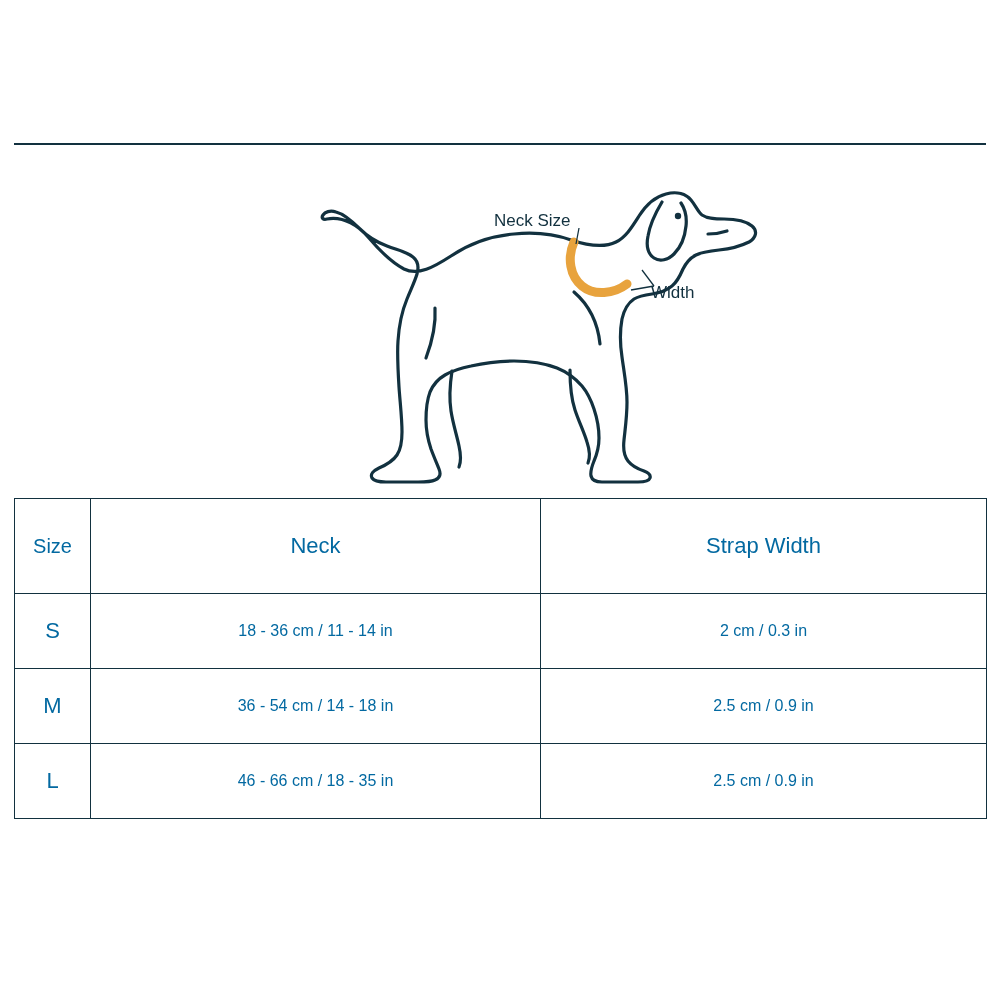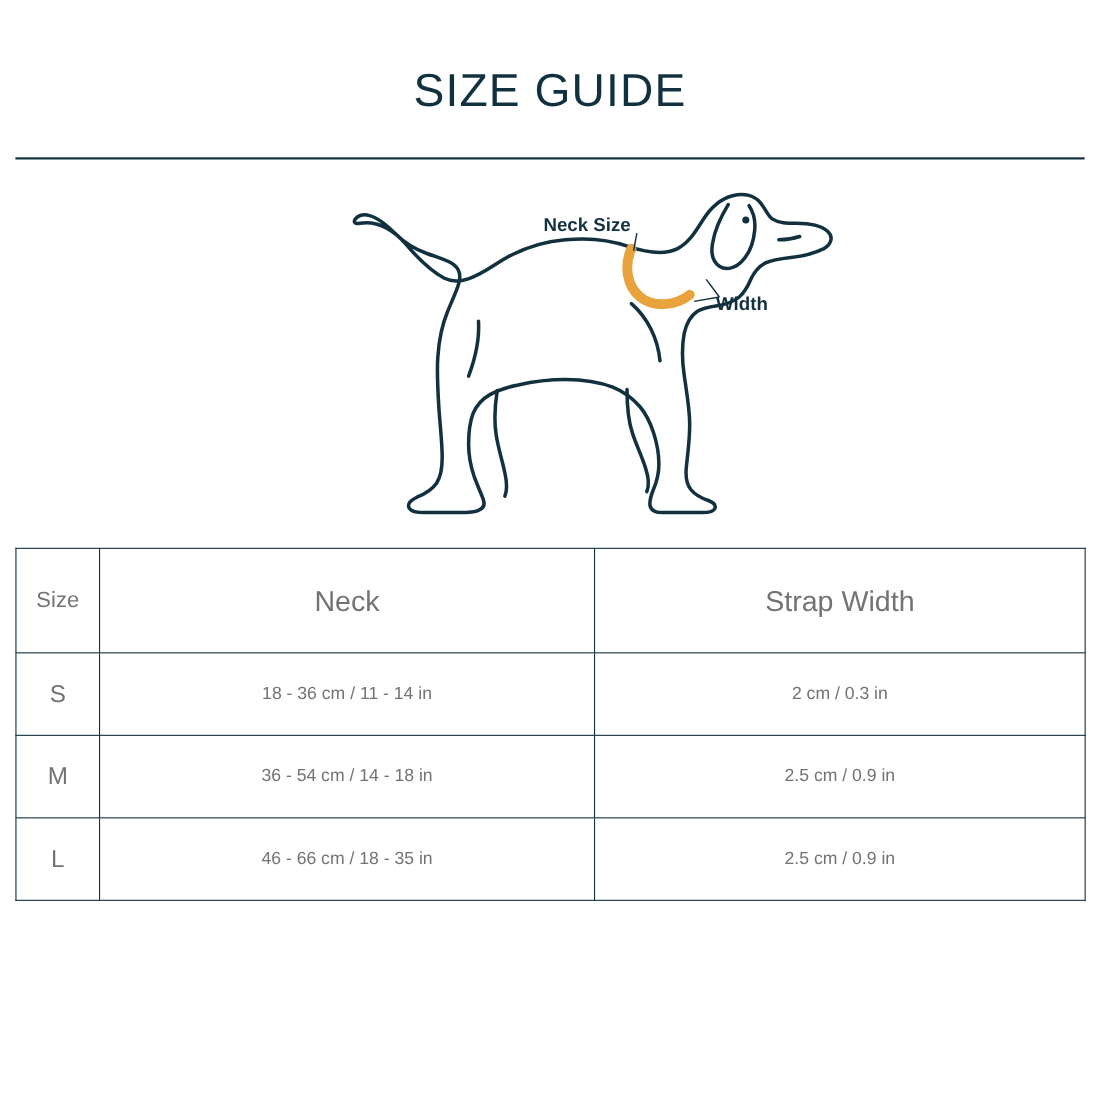--- a/index.html
+++ b/index.html
@@ -38,25 +38,24 @@
     position: absolute;
     top: 143px;
     left: 14px;
     width: 972px;
     height: 2px;
     background: #12313f;
   }
   
   .illustration {
     position: absolute;
-    top: 156px;
+    top: 172px;
     left: 14px;
     width: 972px;
     height: 330px;
-    font-weight: bold;
   }
   .illustration svg {
     display: block;
     width: 972px;
     height: 330px;
   }
   .callout-label {
     position: absolute;
     font-size: 17px;
     color: #12313f;
@@ -73,47 +72,46 @@
     left: 14px;
     width: 972px;
   }
   table {
     border-collapse: collapse;
     width: 972px;
     table-layout: fixed;
   }
   th, td {
     border: 1px solid #12313f;
-    color: #737373;
+    color: #0369a1;
     text-align: center;
     font-weight: 400;
     font-family: "Liberation Sans", sans-serif;
   }
   thead th {
     height: 92px;
-    font-size: 26px;
+    font-size: 22px;
   }
   thead th.size-col { font-size: 20px; }
   tbody td {
     height: 72px;
     font-size: 16px;
   }
   tbody td.size-cell {
     font-size: 22px;
   }
   col.c-size { width: 76px; }
   col.c-neck { width: 450px; }
   col.c-strap { width: 446px; }
 </style>
 </head>
 <body>
 
 <div class="page">
 
-  <div class="title">SIZE GUIDE</div>
   <div class="title-rule"></div>
 
   <div class="illustration">
     <svg viewBox="0 0 972 330" xmlns="http://www.w3.org/2000/svg">
 
       <g fill="none" stroke="#12313f" stroke-width="3.2" stroke-linecap="round" stroke-linejoin="round">
         <path d="M313,47
                  C330,44 345,54 355,66
                  C366,79 377,90 390,97
                  C404,104 420,95 437,84

